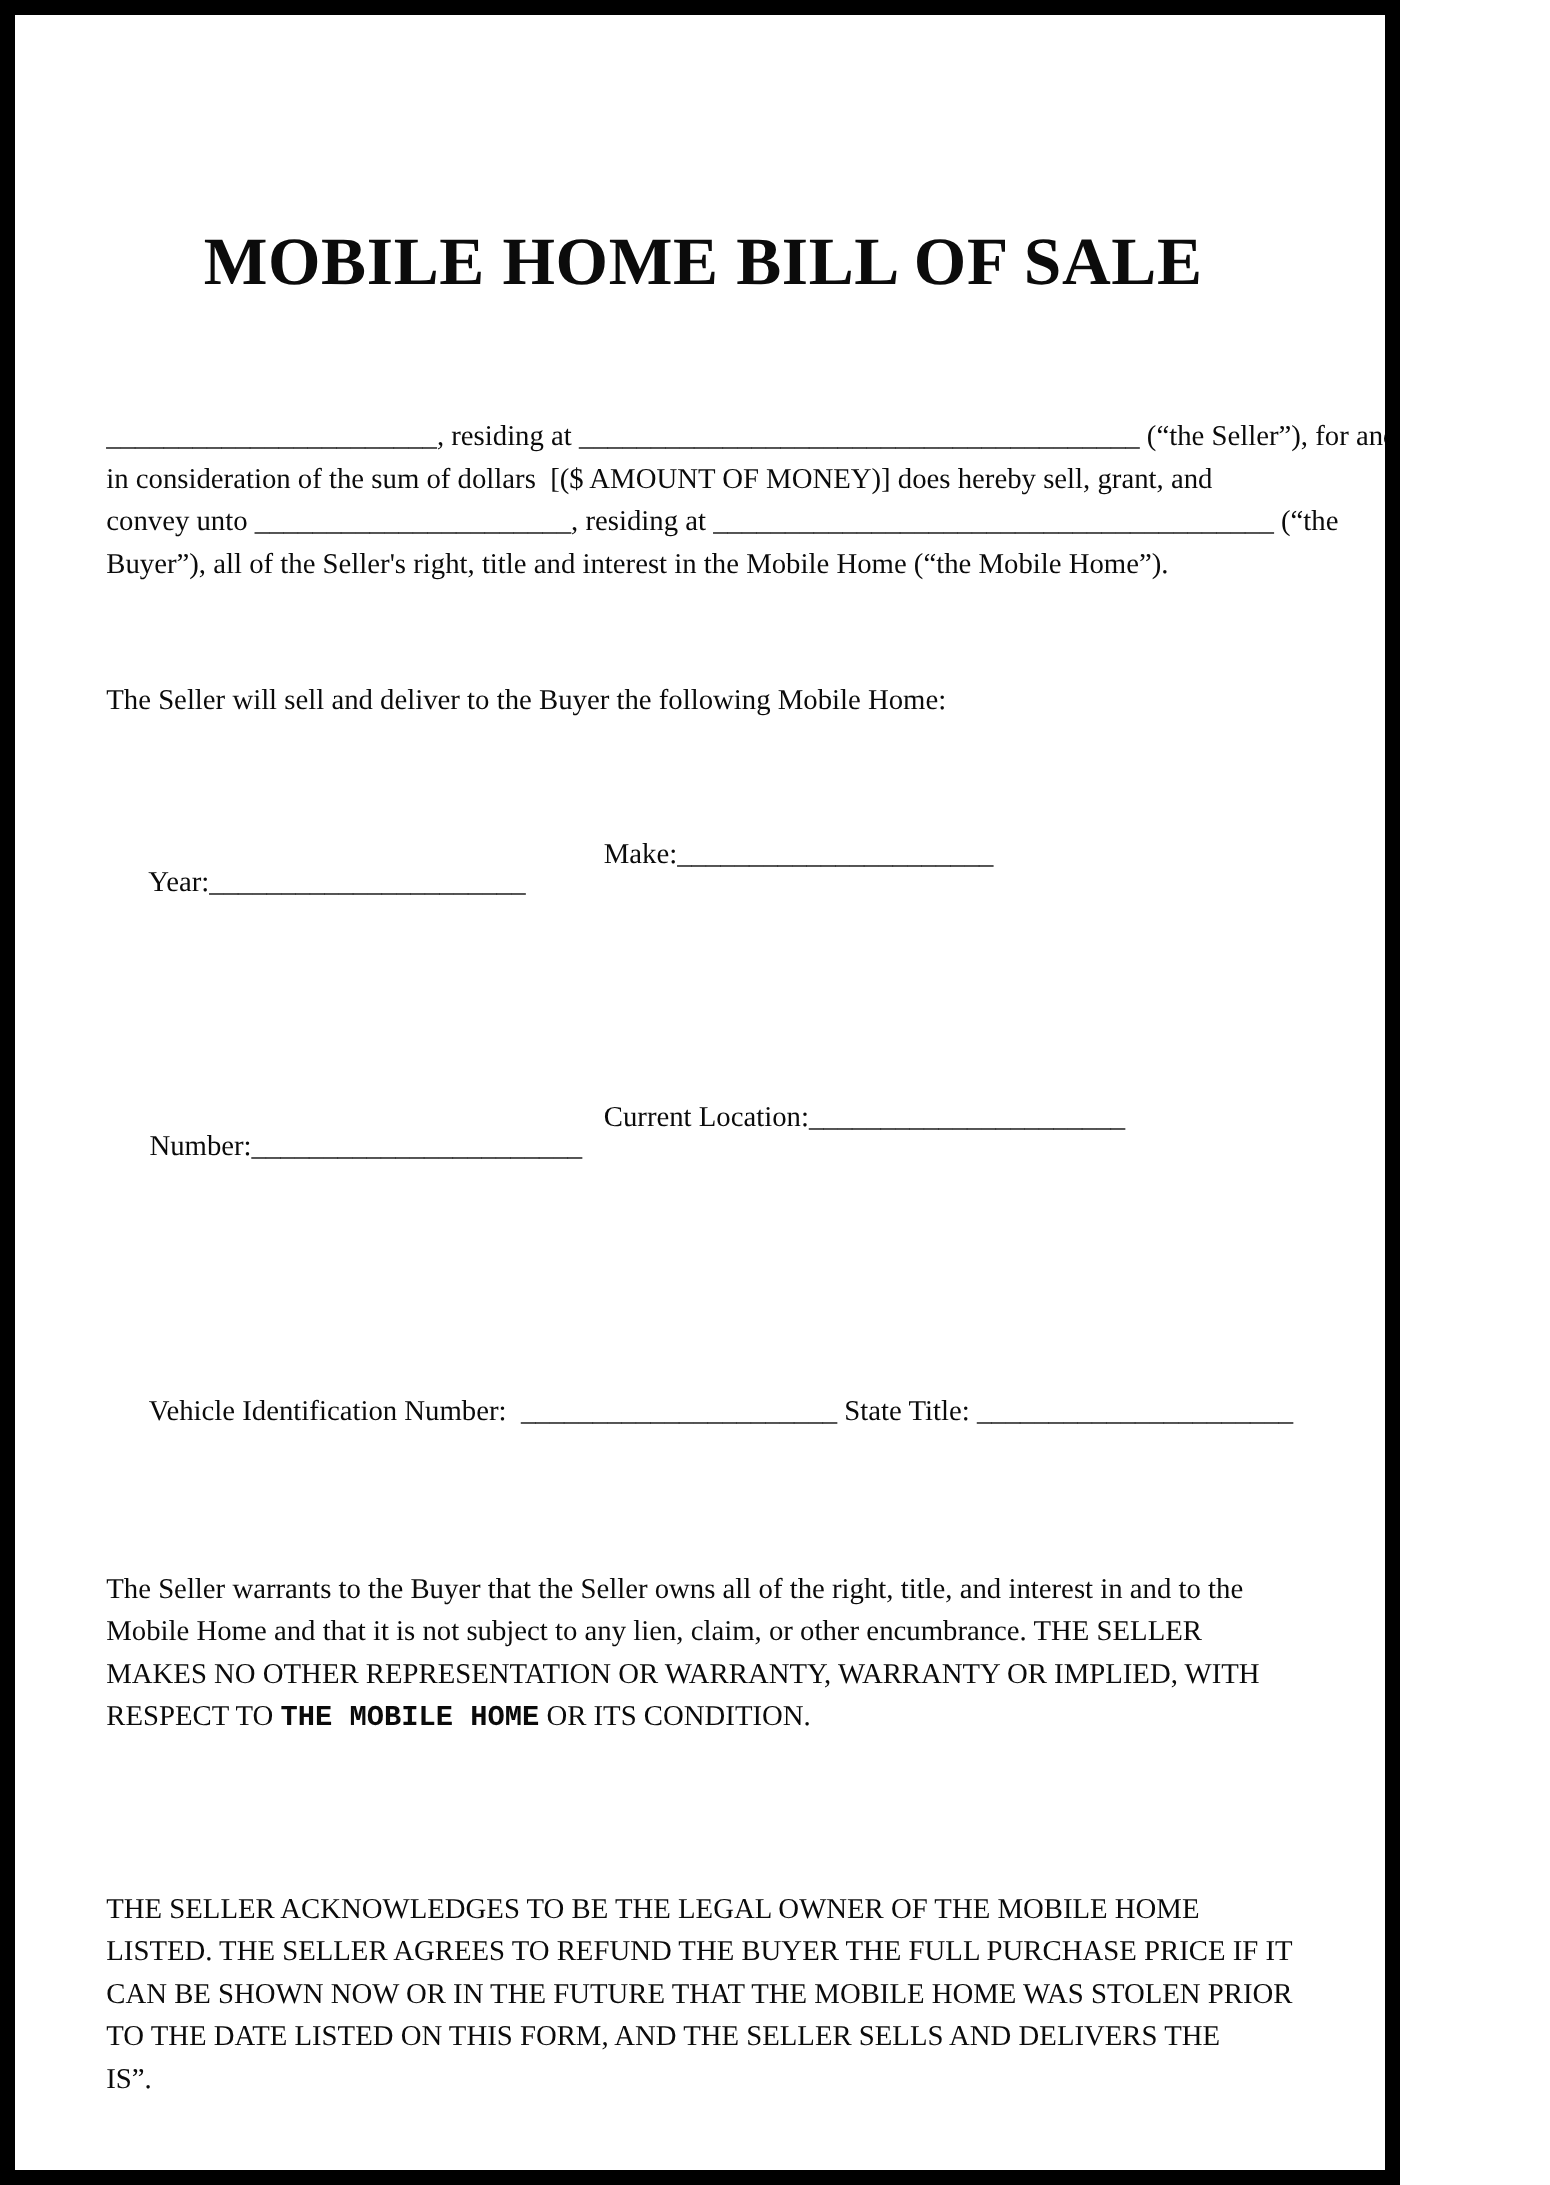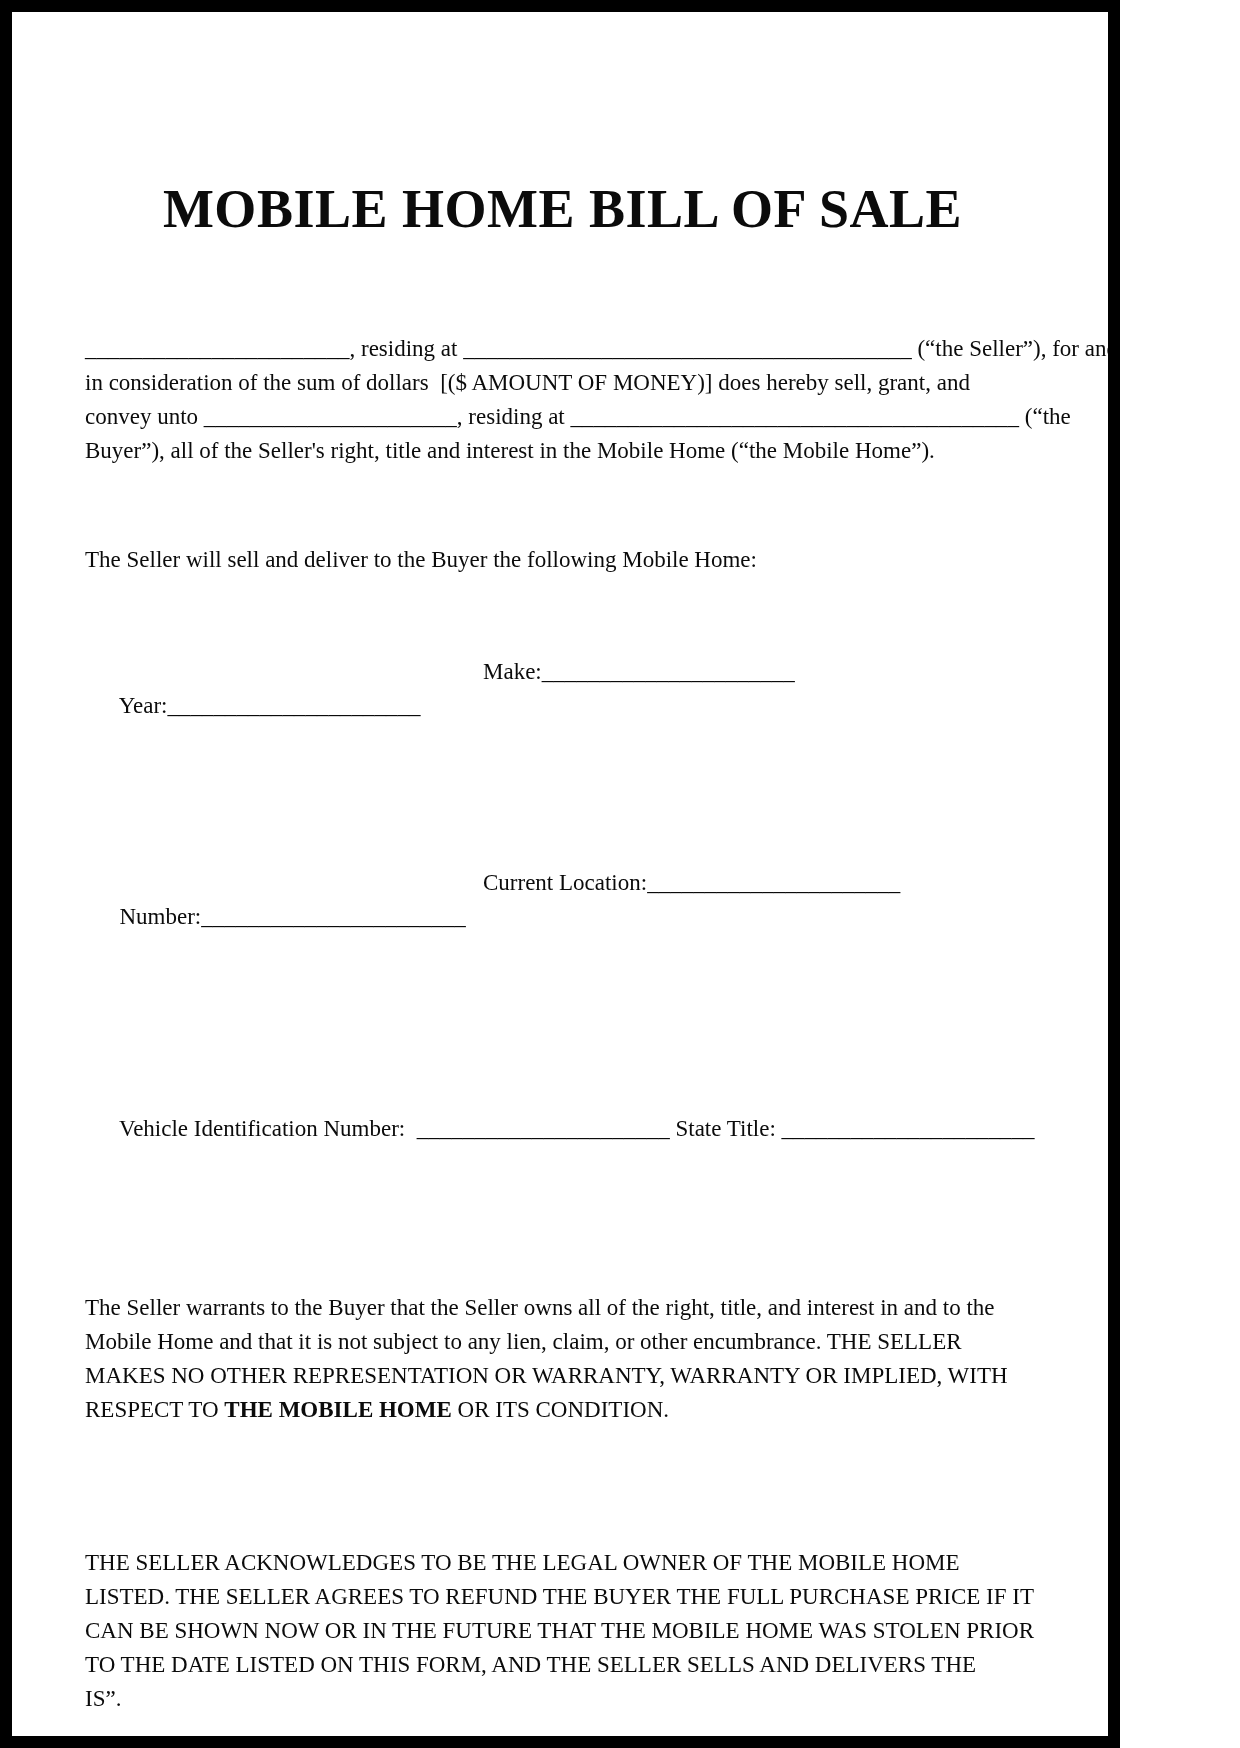--- a/index.html
+++ b/index.html
@@ -35,31 +35,31 @@
   .field-row {
     font-size: 23px;
     line-height: 34px;
     white-space: pre;
   }
   .intro-para       { margin-top: 90px; }
   .delivery-heading { margin-top: 75px; }
   .row-year         { margin-top: 78px; }
   .row-model        { margin-top: 75px; }
   .row-vin          { margin-top: 76px; }
-  .seller-warranty  { margin-top: 111px; }
+  .seller-warranty  { margin-top: 74px; }
   .acknowledgment   { margin-top: 119px; }
   .buyer-warranty   { margin-top: 72px; }
   .field-row { position: relative; }
   .field-row .col2 {
     position: absolute;
     left: 398px;
-    top: 0;
+    top: 11px;
     white-space: pre;
   }
-  .bold { font-weight: bold; }
+  .bold { font-weight: bold; font-family: Liberation Mono, monospace; }
   .blank { letter-spacing: 0; }
 </style>
 </head>
 <body>
 
 <div class="page">
   <div class="content">
 
     <div class="doc-title">MOBILE HOME BILL OF SALE</div>
 

